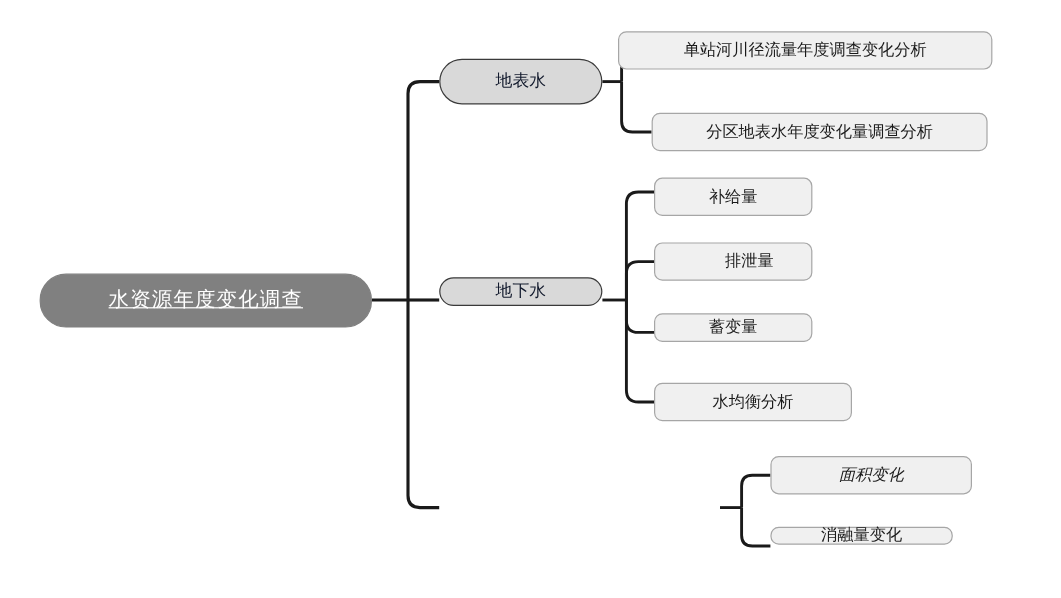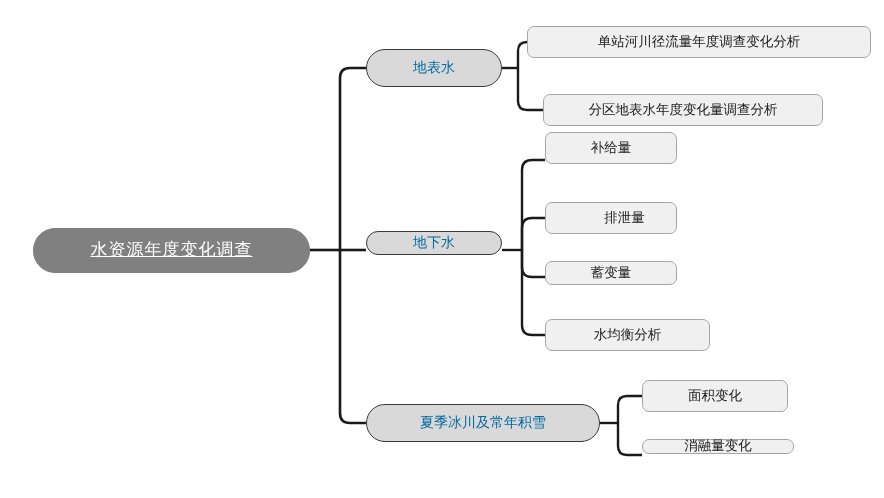--- a/index.html
+++ b/index.html
@@ -43,21 +43,21 @@
     color: #ffffff;
     font-size: 17px;
     letter-spacing: 1px;
     text-decoration: underline;
   }
   
   .node-l2 {
     background: #d9d9d9;
     border: 1.3px solid #3a3a3a;
     border-radius: 21px;
-    color: #0369a1;
+    color: #0f172a;
     font-size: 14px;
   }
   
   .node-leaf {
     background: #f0f0f0;
     border: 1.1px solid #a6a6a6;
     border-radius: 7px;
     color: #1a1a1a;
     font-size: 13.5px;
   }
@@ -96,53 +96,50 @@
   </svg>
 
   <div class="node node-root" style="left:33px; top:228px; width:277px; height:45px;">
     <span>水资源年度变化调查</span>
   </div>
 
   <div class="node node-l2" style="left:366px; top:49px; width:136px; height:38px;">
     <span>地表水</span>
   </div>
 
-  <div class="node node-leaf" style="left:527px; top:26px; width:344px; height:32px;align-items:center;">
+  <div class="node node-leaf" style="left:515px; top:26px; width:312px; height:32px;align-items:center;">
     <span>单站河川径流量年度调查变化分析</span>
   </div>
 
   <div class="node node-leaf" style="left:543px; top:94px; width:280px; height:32px;">
     <span>分区地表水年度变化量调查分析</span>
   </div>
 
   <div class="node node-l2" style="left:366px; top:231px; width:136px; height:24px;">
     <span>地下水</span>
   </div>
 
-  <div class="node node-leaf" style="left:545px; top:132px; width:132px; height:32px;">
+  <div class="node node-leaf" style="left:545px; top:148px; width:132px; height:32px;">
     <span>补给量</span>
   </div>
 
   <div class="node node-leaf" style="left:545px; top:202px; width:132px; height:32px;padding-left:27px;">
     <span>排泄量</span>
   </div>
 
   <div class="node node-leaf" style="left:545px; top:261px; width:132px; height:24px;">
     <span>蓄变量</span>
   </div>
 
   <div class="node node-leaf" style="left:545px; top:319px; width:165px; height:32px;">
     <span>水均衡分析</span>
   </div>
 
-  <div class="node node-l2" style="left:366px; top:404px; width:234px; height:38px;">
-    <span>夏季冰川及常年积雪</span>
-  </div>
 
-  <div class="node node-leaf" style="left:642px; top:380px; width:146px; height:32px;">
+  <div class="node node-leaf" style="left:642px; top:380px; width:168px; height:32px;font-style:italic;">
     <span>面积变化</span>
   </div>
 
   <div class="node node-leaf" style="left:642px; top:439px; width:152px; height:15px;">
     <span>消融量变化</span>
   </div>
 
 </div>
 
 </body></html>

